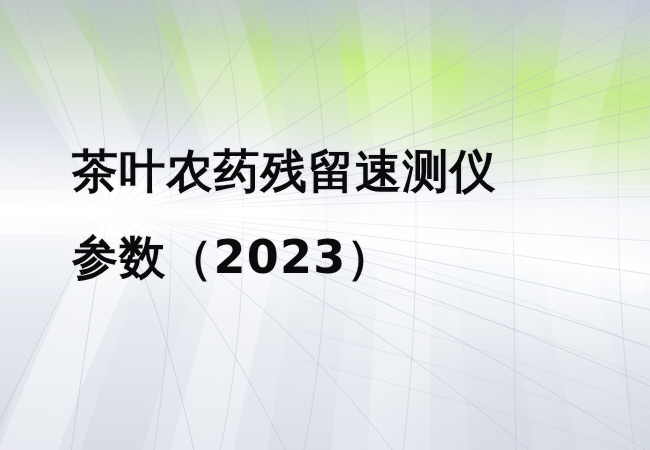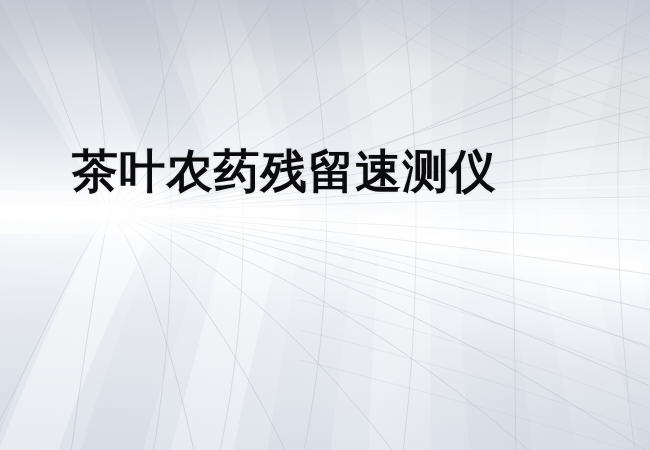--- a/index.html
+++ b/index.html
@@ -6,21 +6,21 @@
     margin: 0;
     padding: 0;
     background: #ffffff;
   }
 
   #canvas {
     position: relative;
     width: 650px;
     height: 450px;
     overflow: hidden;
-    background: #e5e5e5;
+    background: #bef264;
     font-family: "DejaVu Sans", "Liberation Sans", sans-serif;
   }
 
   
   .bg-svg {
     position: absolute;
     left: 0;
     top: 0;
     width: 650px;
     height: 450px;
@@ -219,15 +219,16 @@
 
     <rect x="0" y="190" width="300" height="44" fill="url(#ribC)"></rect>
   </svg>
 
   <div class="bg-vignette"></div>
   <div class="bg-sheen"></div>
   <div class="bg-streak"></div>
 
   <div class="headline">
     <span class="headline-line">茶叶农药残留速测仪</span>
+    <span class="headline-line">参数（2023）</span>
   </div>
 
 </div>
 
 </body></html>

